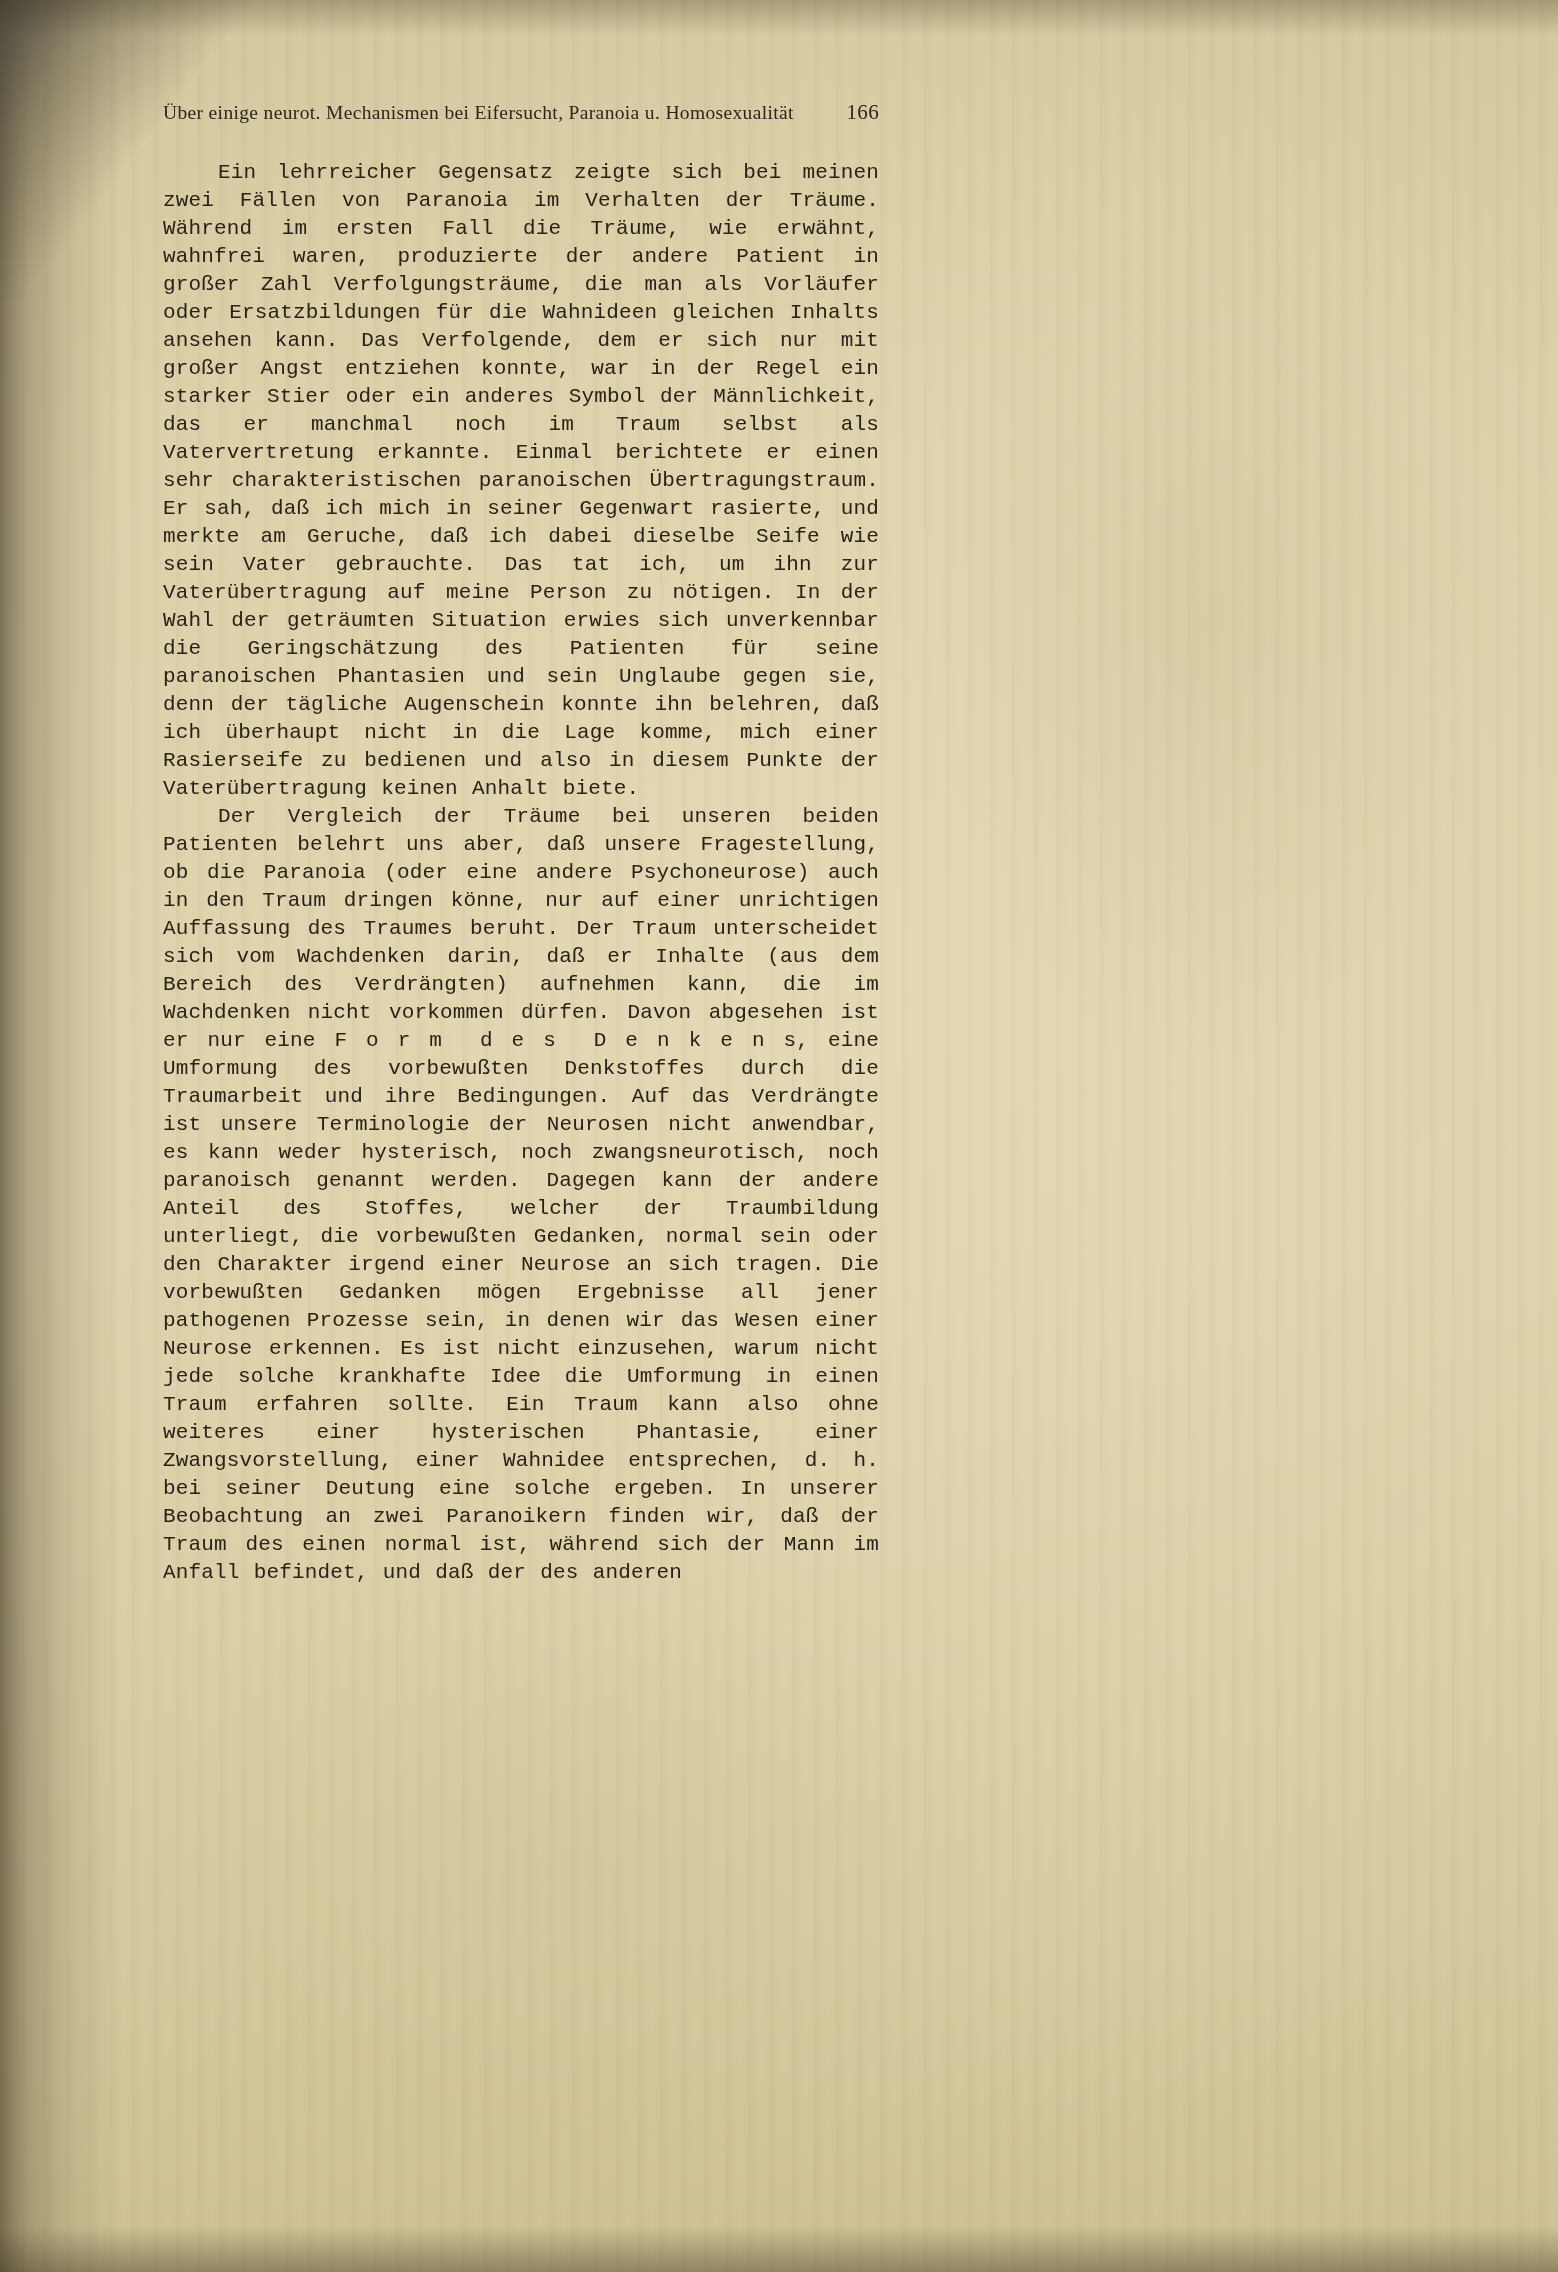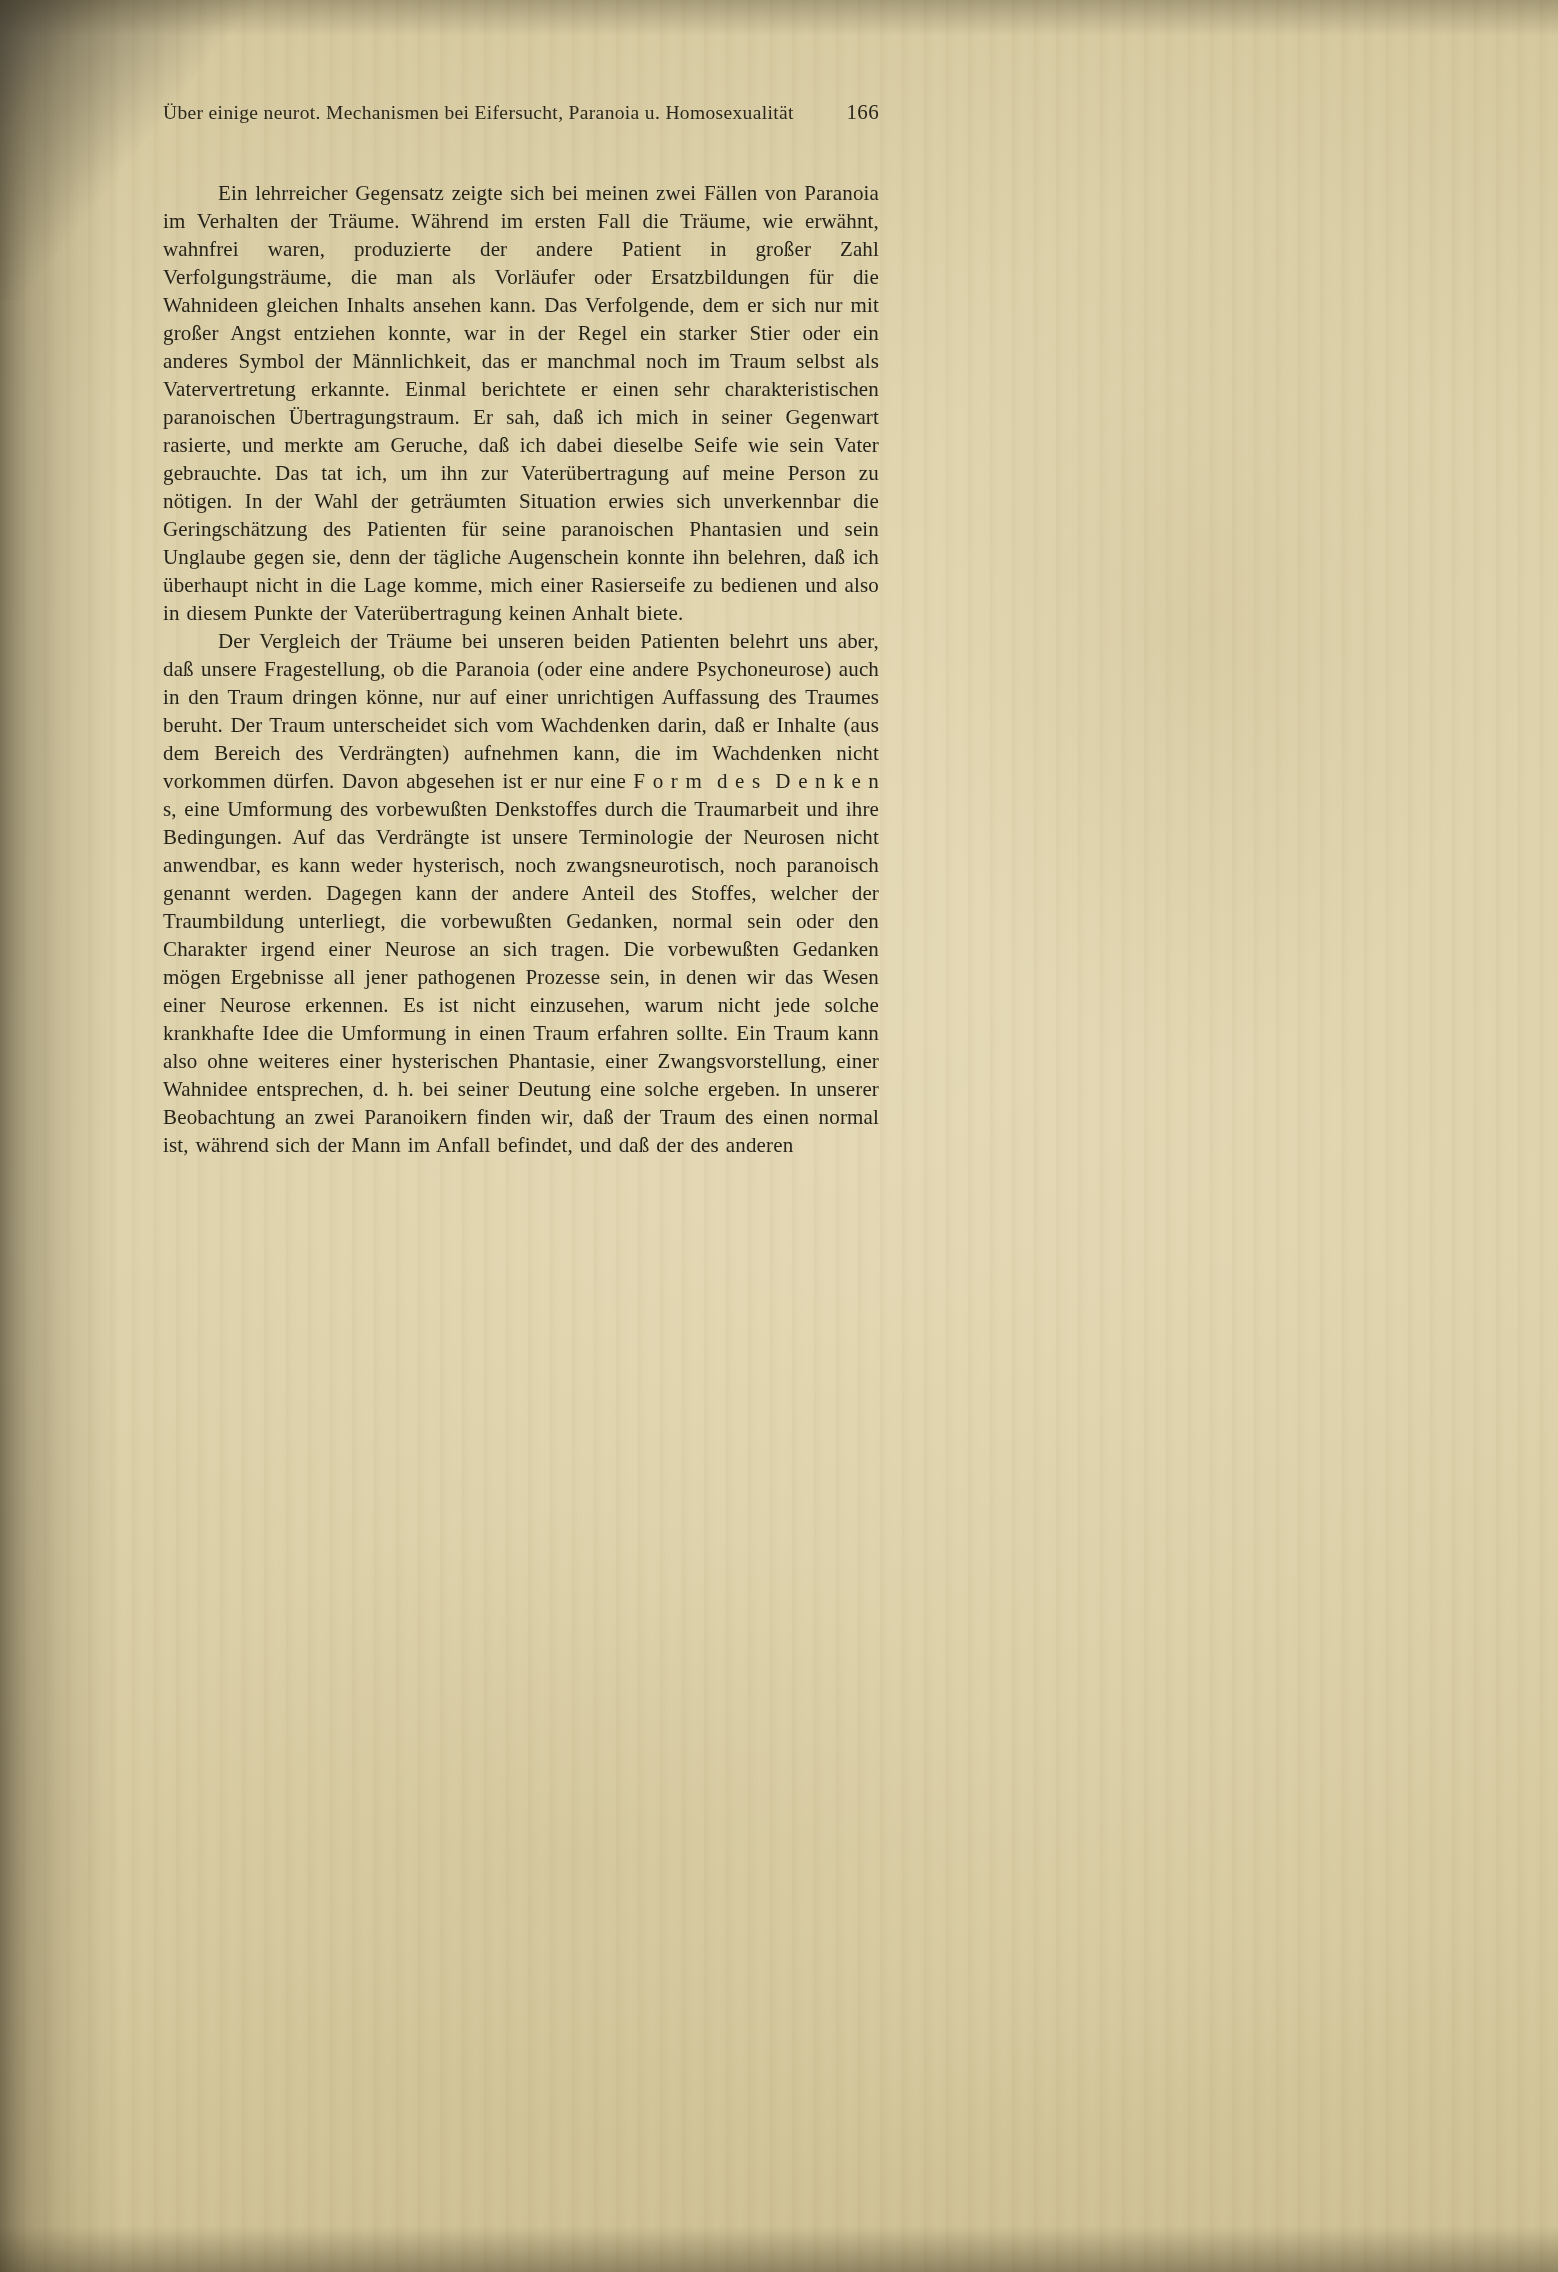--- a/index.html
+++ b/index.html
@@ -108,39 +108,40 @@
     width: 716px;
     color: #26231a;
   }
 
   .running-header {
     display: flex;
     justify-content: space-between;
     align-items: baseline;
     font-size: 19.5px;
     letter-spacing: 0.35px;
-    margin-bottom: 54px;
+    margin-bottom: 34px;
     color: #2a271d;
     white-space: nowrap;
   }
 
   .running-header .page-number {
     font-size: 21px;
     margin-left: 18px;
   }
 
   .body-text p {
     margin: 0;
     text-indent: 55px;
     text-align: justify;
     font-size: 21px;
     line-height: 28px;
     letter-spacing: 0.15px;
     word-spacing: 1.5px;
     hyphens: auto;
+    font-family: Liberation Mono, monospace;
     -webkit-hyphens: auto;
   }
 </style>
 </head>
 <body>
 
 <div class="page">
 
   <div class="paper-grain"></div>
   <div class="stain-1"></div>

